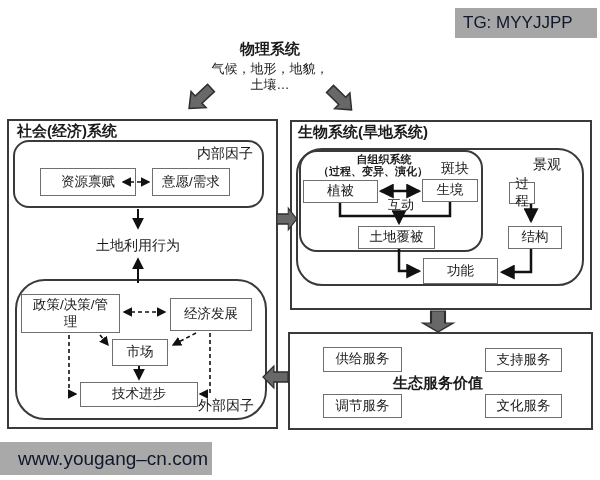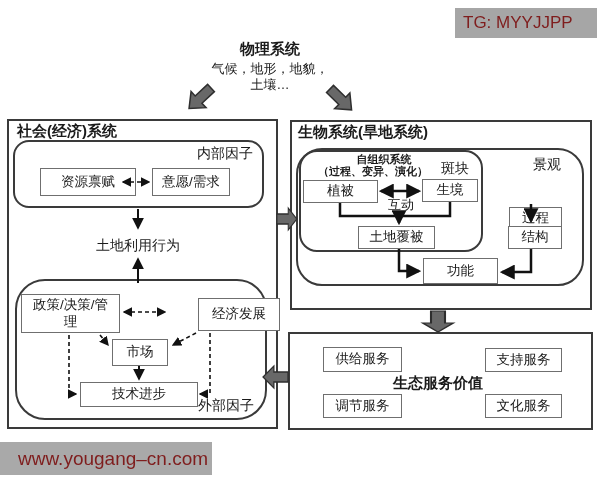--- a/index.html
+++ b/index.html
@@ -13,21 +13,21 @@
   .bold{font-weight:bold;}
   .box{
     position:absolute;background:#fff;border:1.5px solid #6f6f6f;
     display:flex;align-items:center;justify-content:center;
     font-size:13.5px;color:#1a1a1a;box-sizing:border-box;text-align:center;
     line-height:1.25;
   }
   .bigbox{position:absolute;background:#fff;border:2px solid #3a3a3a;box-sizing:border-box;}
   .rounded{position:absolute;background:#fff;border:2px solid #3a3a3a;box-sizing:border-box;}
   .graytag{
-    position:absolute;background:#a6a6a6;color:#7f1d1d;
+    position:absolute;background:#a6a6a6;color:#0f172a;
     display:flex;align-items:center;box-sizing:border-box;
   }
   svg.overlay{position:absolute;left:0;top:0;pointer-events:none;}
 </style>
 </head>
 <body>
 
 <div id="stage">
 
   <div class="graytag" style="left:455px;top:8px;width:142px;height:30px;padding-left:8px;font-size:17px;">
@@ -43,21 +43,21 @@
 
   <div class="rounded" style="left:13px;top:140px;width:251px;height:68px;border-radius:16px;"></div>
   <div class="lbl" style="left:197px;top:145px;font-size:14px;">内部因子</div>
   <div class="box" style="left:40px;top:168px;width:96px;height:28px;">资源禀赋</div>
   <div class="box" style="left:152px;top:168px;width:78px;height:28px;">意愿/需求</div>
 
   <div class="lbl c" style="left:68px;top:237px;width:140px;font-size:14px;">土地利用行为</div>
 
   <div class="rounded" style="left:15px;top:279px;width:252px;height:141px;border-radius:30px;"></div>
   <div class="box" style="left:21px;top:294px;width:99px;height:39px;padding:8px 6px;">政策/决策/管理</div>
-  <div class="box" style="left:170px;top:298px;width:82px;height:33px;margin-left:28px;">经济发展</div>
+  <div class="box" style="left:170px;top:298px;width:82px;height:33px;">经济发展</div>
   <div class="box" style="left:112px;top:339px;width:56px;height:27px;">市场</div>
   <div class="box" style="left:80px;top:382px;width:118px;height:25px;">技术进步</div>
   <div class="lbl" style="left:198px;top:397px;font-size:14px;">外部因子</div>
 
   <div class="bigbox" style="left:290px;top:120px;width:302px;height:190px;"></div>
   <div class="lbl bold" style="left:298px;top:123px;font-size:15px;">生物系统(旱地系统)</div>
 
   <div class="rounded" style="left:296px;top:148px;width:288px;height:138px;border-radius:26px;"></div>
   <div class="rounded" style="left:299px;top:150px;width:184px;height:102px;border-radius:18px;"></div>
 
@@ -65,21 +65,21 @@
   <div class="lbl c" style="left:303px;top:164px;width:140px;font-size:11px;font-weight:600;">（过程、变异、演化）</div>
   <div class="lbl" style="left:441px;top:160px;font-size:14px;">斑块</div>
 
   <div class="box" style="left:422px;top:179px;width:56px;height:23px;">生境</div>
   <div class="box" style="left:303px;top:180px;width:75px;height:23px;">植被</div>
   <div class="lbl" style="left:388px;top:196px;font-size:13px;">互动</div>
   <div class="box" style="left:358px;top:226px;width:77px;height:23px;">土地覆被</div>
   <div class="box" style="left:423px;top:258px;width:75px;height:26px;">功能</div>
 
   <div class="lbl" style="left:533px;top:156px;font-size:14px;">景观</div>
-  <div class="box" style="left:509px;top:182px;width:53px;height:22px;margin-top:25px;">过程</div>
+  <div class="box" style="left:509px;top:182px;width:26px;height:22px;">过程</div>
   <div class="box" style="left:508px;top:226px;width:54px;height:23px;">结构</div>
 
   <div class="bigbox" style="left:288px;top:332px;width:305px;height:98px;"></div>
   <div class="box" style="left:323px;top:347px;width:79px;height:25px;">供给服务</div>
   <div class="box" style="left:485px;top:348px;width:77px;height:24px;">支持服务</div>
   <div class="lbl bold c" style="left:378px;top:374px;width:120px;font-size:15px;">生态服务价值</div>
   <div class="box" style="left:323px;top:394px;width:79px;height:24px;">调节服务</div>
   <div class="box" style="left:485px;top:394px;width:77px;height:24px;">文化服务</div>
 
   <div class="graytag" style="left:0;top:442px;width:212px;height:33px;padding-left:18px;font-size:19px;background:#a9a9a9;">

